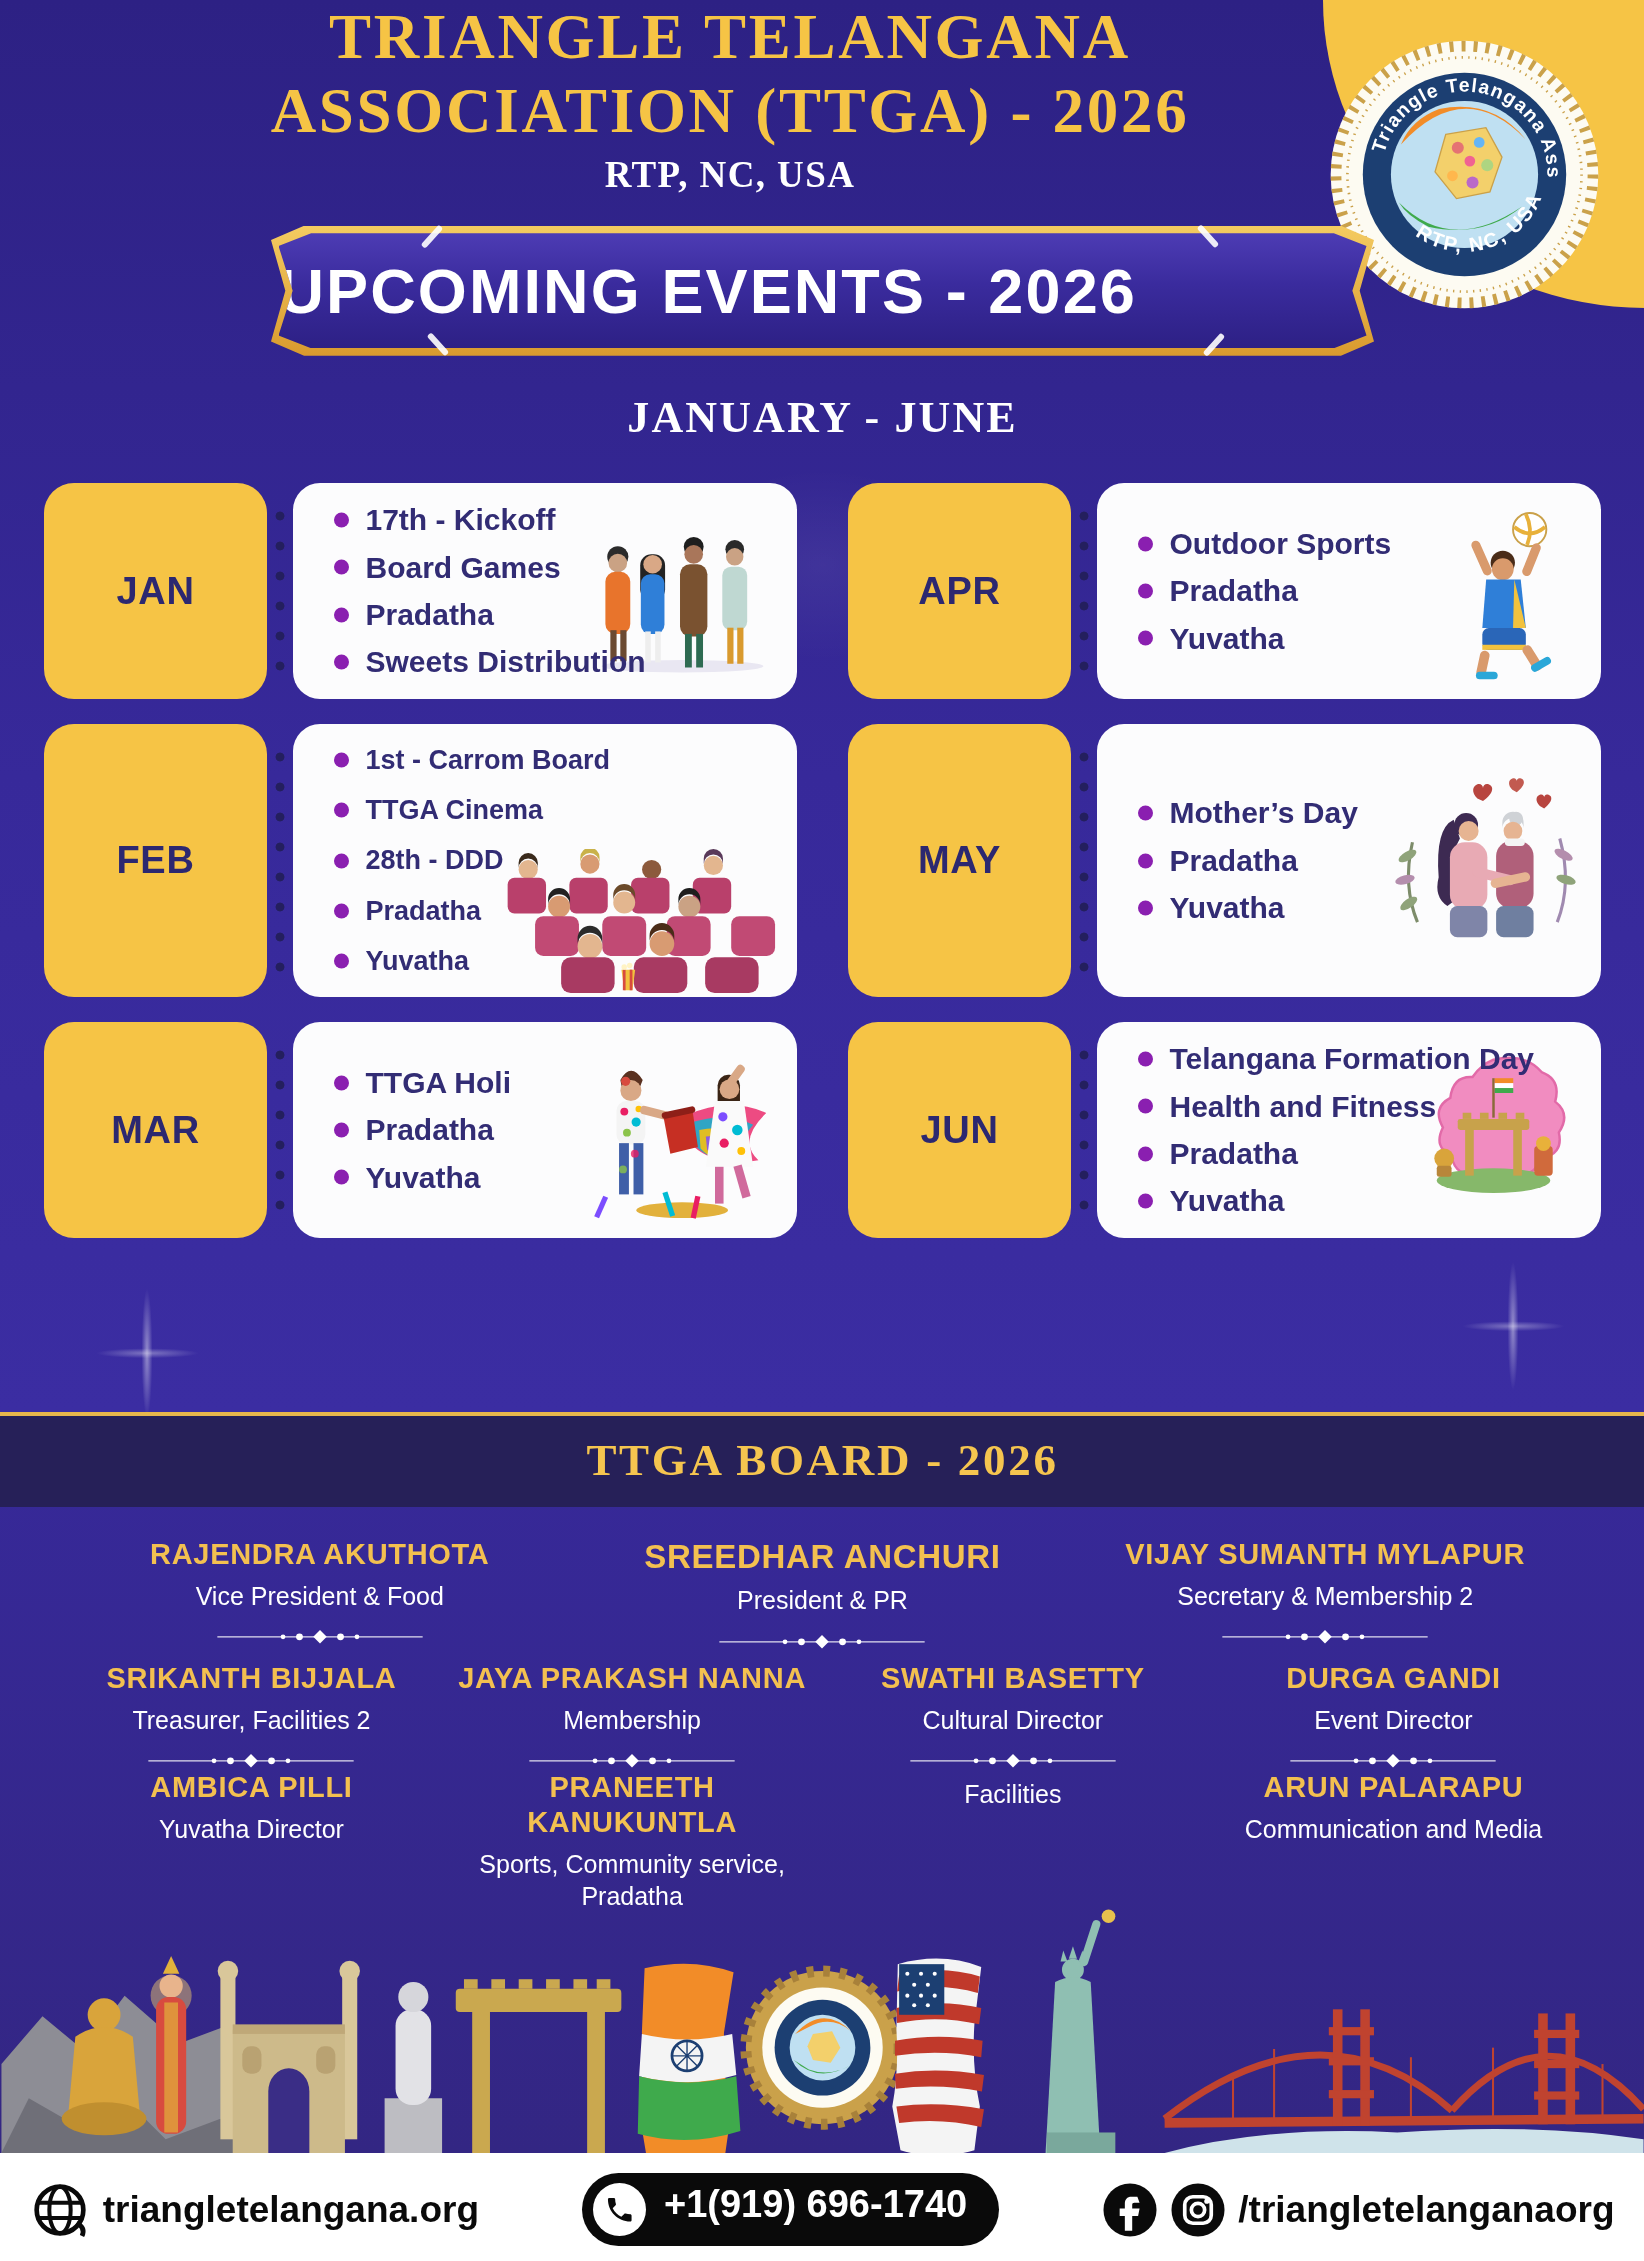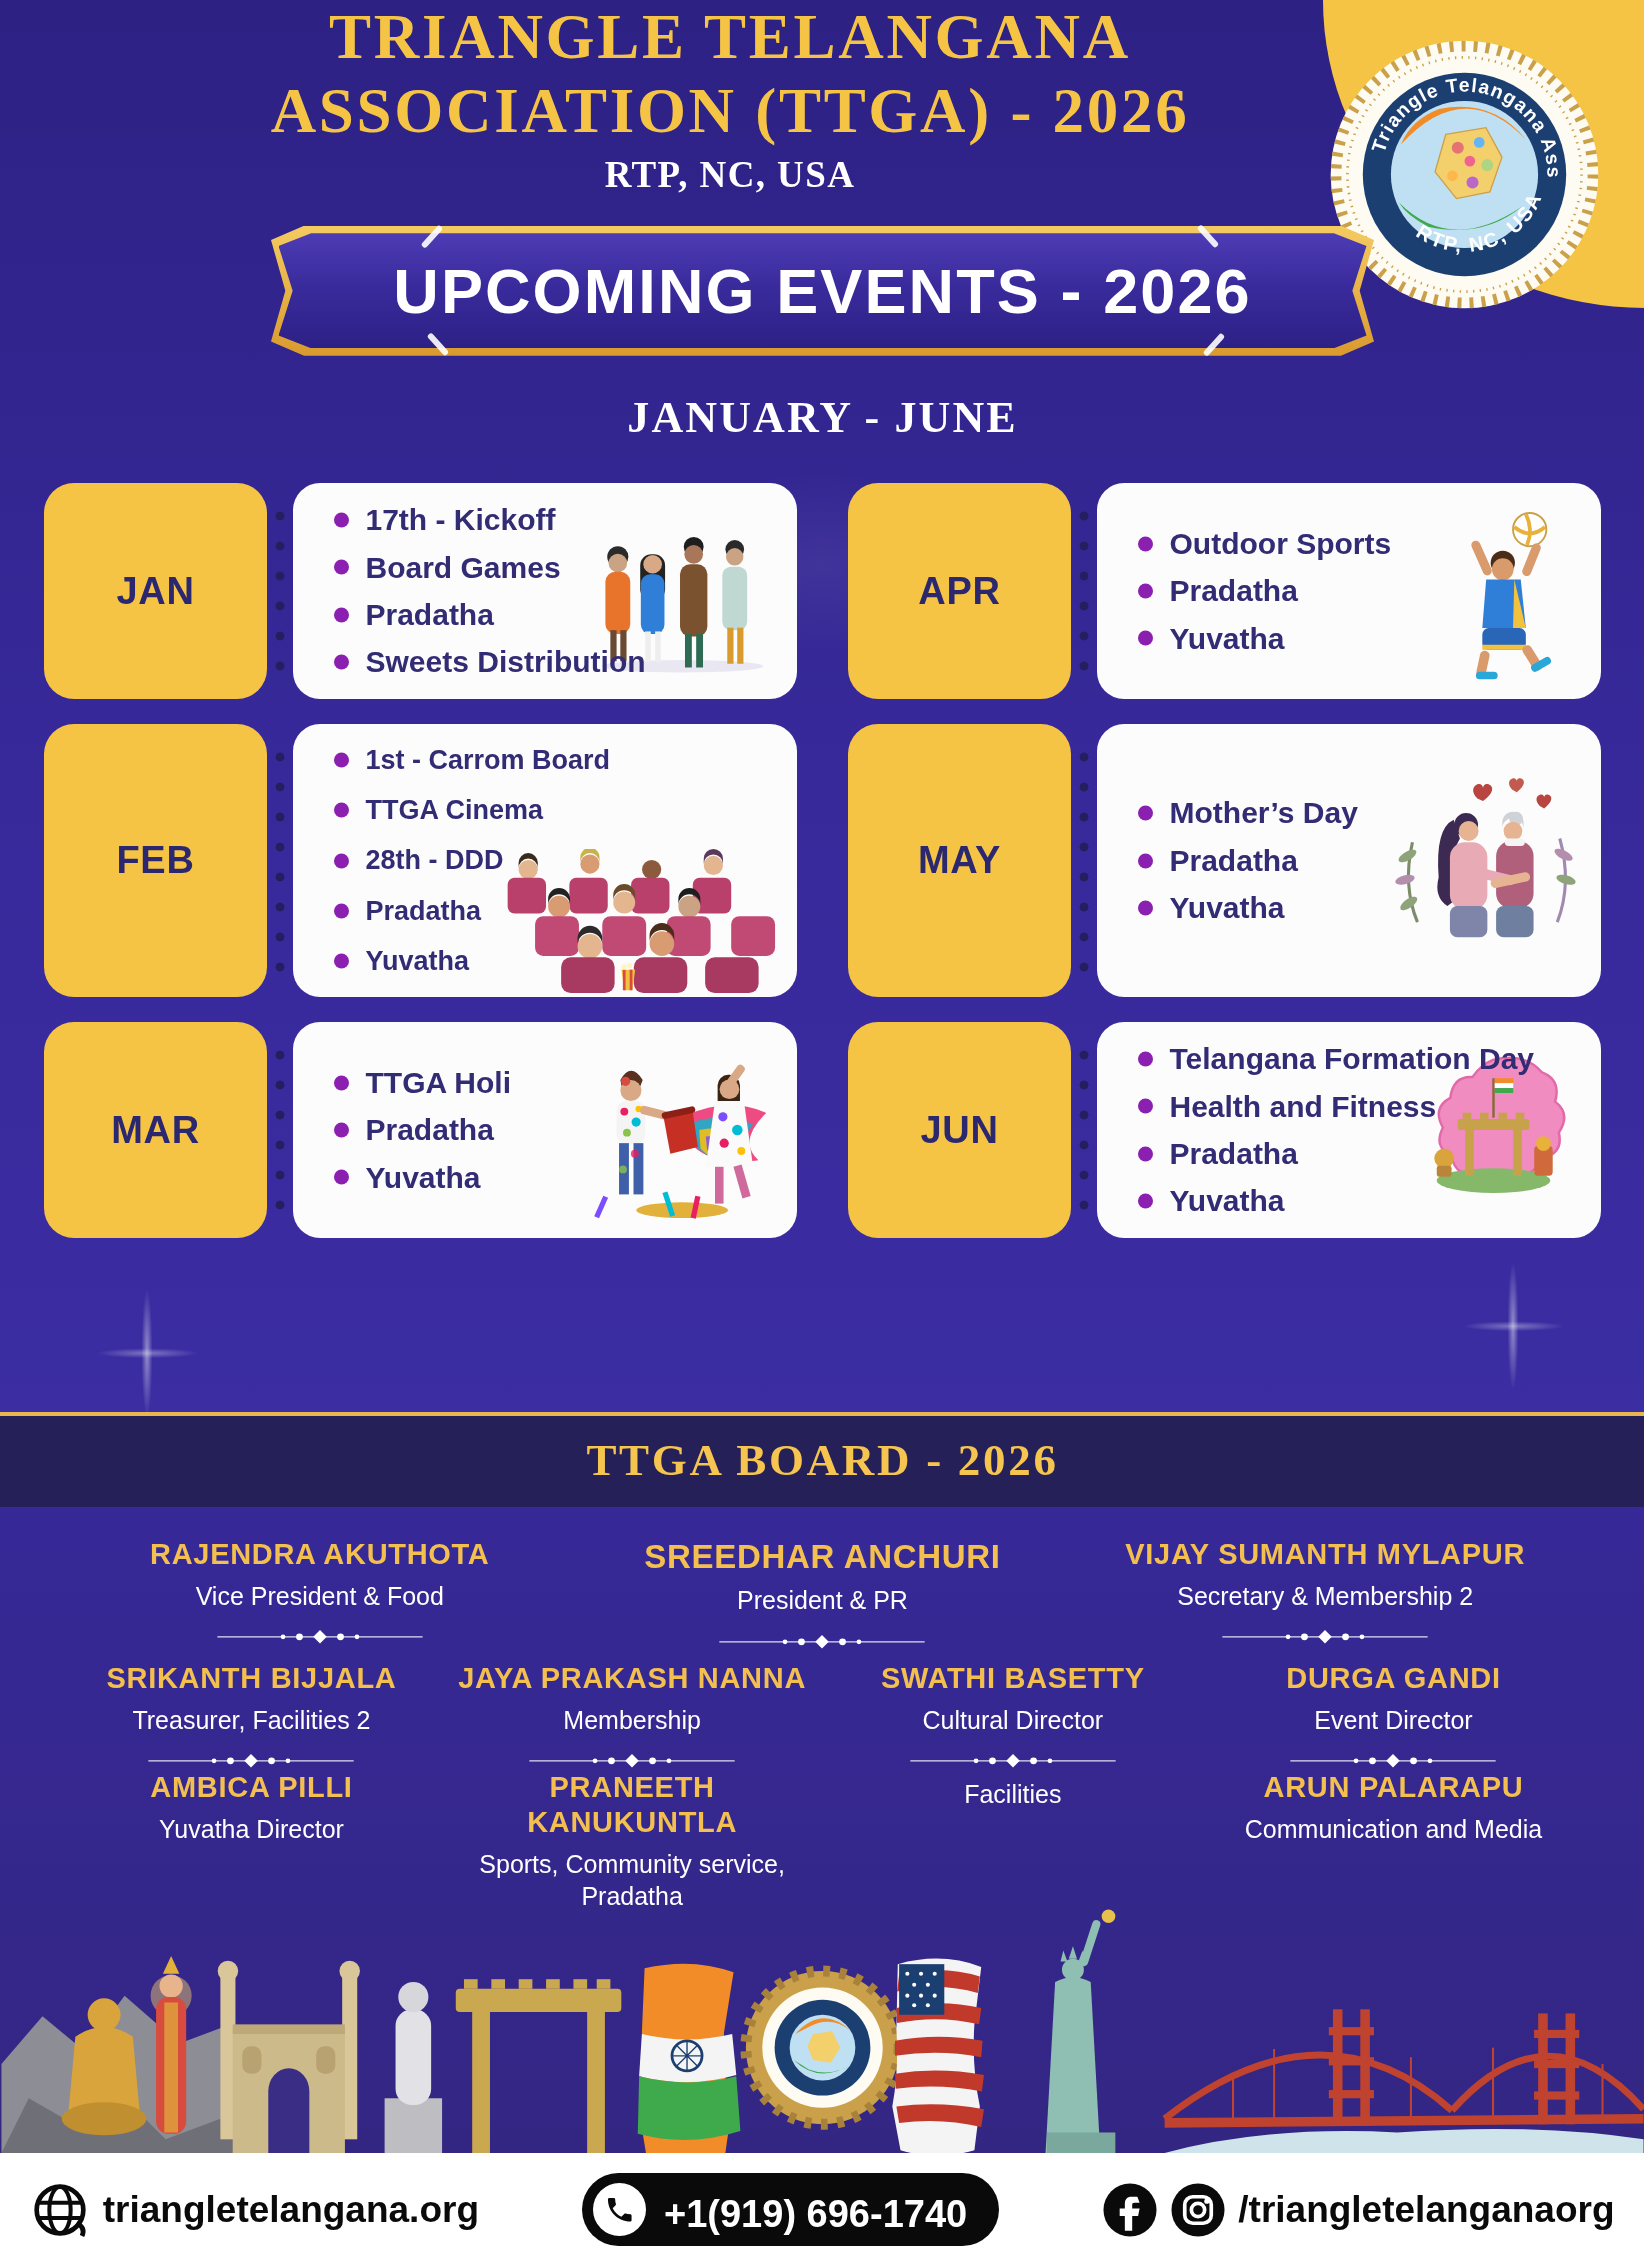--- a/index.html
+++ b/index.html
@@ -23,21 +23,21 @@
   .subtitle{font-family:"Liberation Serif",serif;font-weight:700;color:#ffffff;
     font-size:37px;margin-top:4.1px;letter-spacing:1.4px;}
 
   .banner{position:relative;width:1103px;height:130px;margin:30px auto 0;}
   .banner .gold{position:absolute;inset:0;
     background:linear-gradient(180deg,#f4cb61,#d99a2e);
     clip-path:polygon(3% 0,97% 0,100% 11%,98.7% 50%,100% 89%,97% 100%,3% 100%,0 89%,1.3% 50%,0 11%);}
   .banner .inner{position:absolute;inset:7.5px;
     background:linear-gradient(180deg,#4d3cb4 0%,#3a2b9d 45%,#2d2085 100%);
     clip-path:polygon(3% 0,97% 0,100% 11%,98.7% 50%,100% 89%,97% 100%,3% 100%,0 89%,1.3% 50%,0 11%);
-    display:flex;align-items:center;justify-content:center;}
+    display:flex;align-items:center;justify-content:flex-start;}
   .banner-text{color:#fff;font-size:63px;font-weight:800;letter-spacing:2.1px;}
   .banner .dash{position:absolute;width:5.5px;height:27px;background:#fff;opacity:.9;border-radius:2.7px;}
   .d1{top:-2.7px;left:158px;transform:rotate(42deg);}
   .d2{top:-2.7px;right:164px;transform:rotate(-42deg);}
   .d3{bottom:-2.7px;left:164px;transform:rotate(-42deg);}
   .d4{bottom:-2.7px;right:158px;transform:rotate(42deg);}
 
   .season{font-family:"Liberation Serif",serif;font-weight:700;color:#fff;
     text-align:center;font-size:44px;margin-top:36px;letter-spacing:2.1px;}
 
@@ -86,21 +86,21 @@
   .member.lead .mname{font-size:33px;}
   .mrole{color:#ffffff;font-weight:500;font-size:25px;margin-top:8.2px;line-height:1.3;max-width:315px;}
   .orn{margin-top:18px;}
 
   .collage{position:absolute;left:0;bottom:0;width:1645px;height:260px;}
 
   
   .footer{position:relative;width:100%;height:113px;background:#ffffff;
     display:flex;align-items:center;justify-content:center;gap:103px;}
   .fitem{display:flex;align-items:center;gap:12.3px;font-size:37px;font-weight:700;color:#0a0a0a;}
-  .phone-pill{display:flex;align-items:flex-end;gap:18px;background:#0a0a0a;color:#fff;
+  .phone-pill{display:flex;align-items:flex-start;gap:18px;background:#0a0a0a;color:#fff;
     border-radius:37px;padding:9.6px 31.5px 9.6px 11px;font-size:38px;font-weight:800;}
   .phone-circle{width:53px;height:53px;border-radius:50%;background:#ffffff;
     display:flex;align-items:center;justify-content:center;flex-shrink:0;}
 </style>
 </head>
 <body>
 
 <div class="poster">
 
   <div class="hero">

